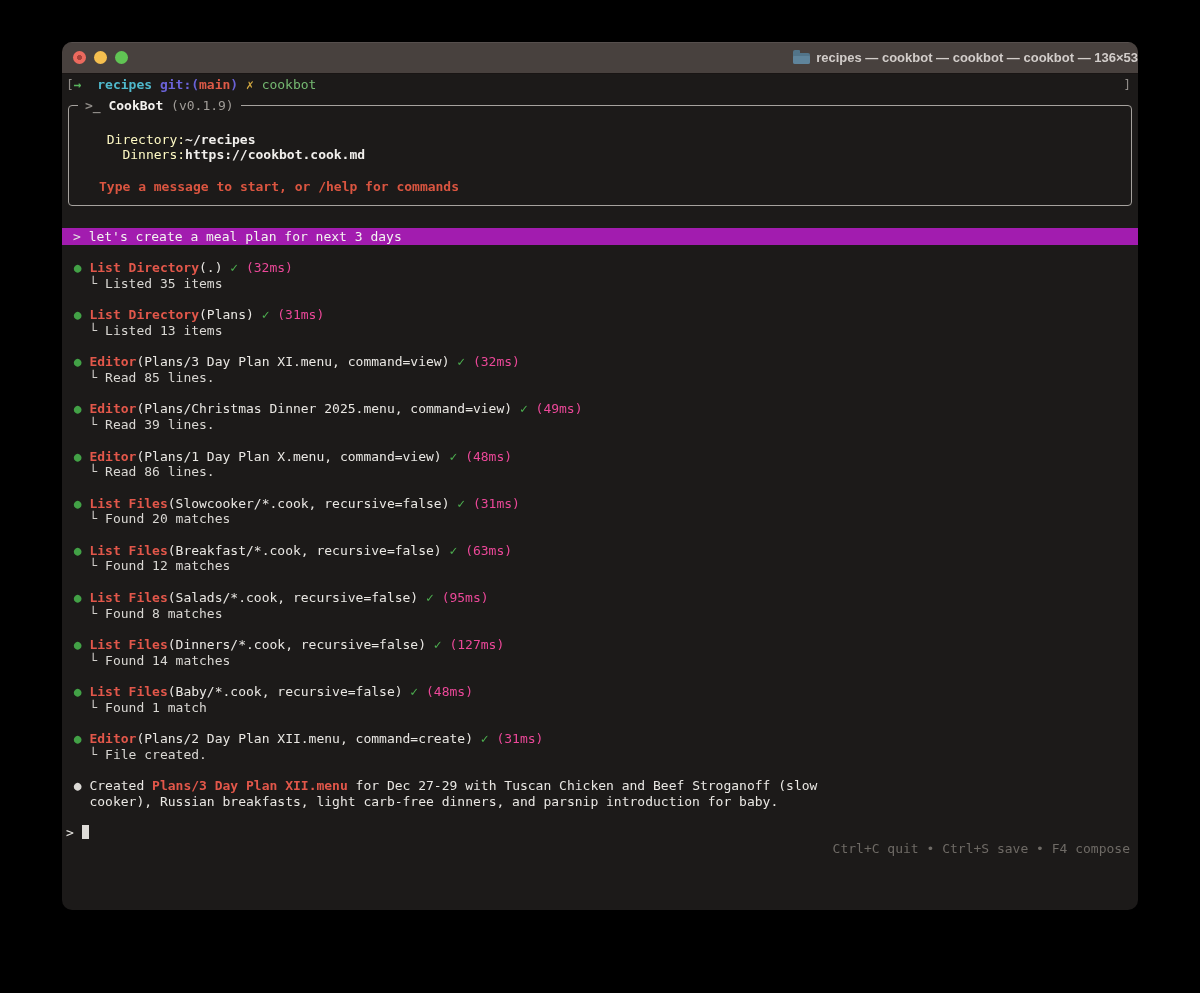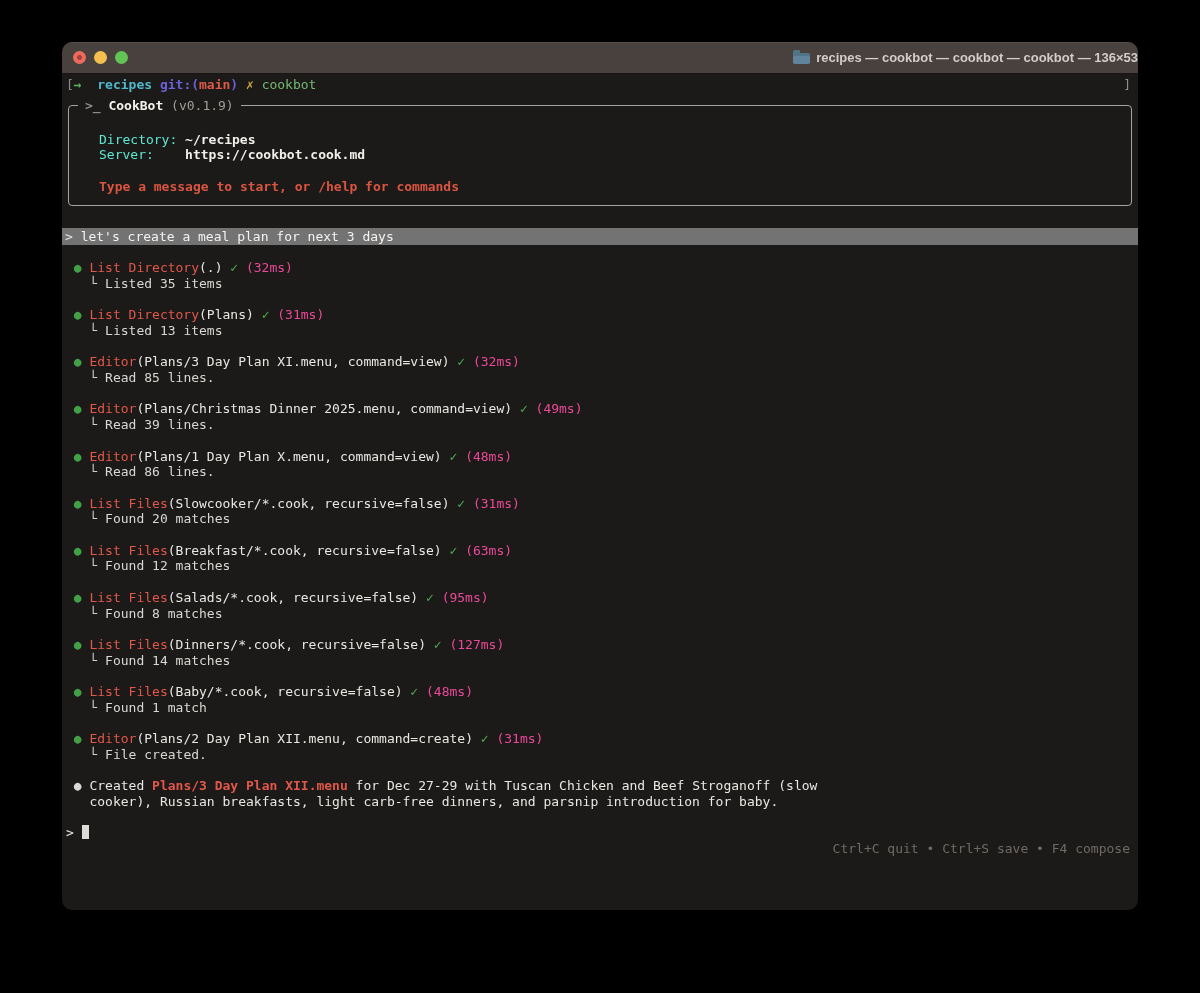--- a/index.html
+++ b/index.html
@@ -58,38 +58,38 @@
   }
   .banner-title {
     position:absolute; top:-8px; left:9px; background:#1c1a19;
     padding:0 7px; white-space:pre;
   }
   .bt-glyph { color:#8f8b87; font-weight:bold; }
   .bt-name  { color:#f4f2ef; font-weight:bold; margin-left:1ch; }
   .bt-ver   { color:#a19d98; margin-left:1ch; }
   .brow { white-space:pre; }
   .brow.empty { height:15.7px; }
-  .blabel { display:inline-block; width:11ch; color:#5eead4; }
+  .blabel { display:inline-block; width:11ch; color:#fef9c3;text-align:right; }
   .bval { font-weight:bold; color:#f1efec; }
   .bhint { color:#da5540; font-weight:bold; }
 
   
   .input-bar {
-    margin:22px -4px 15px -4px; background:#737373;
-    padding:1px 3px; white-space:pre; color:#f4f3f1;
+    margin:22px -4px 15px -4px; background:#a21caf;
+    padding:1px 11px; white-space:pre; color:#f4f3f1;
   }
   .ib-prompt { color:#e3e2e0; }
   .ib-text { margin-left:1ch; }
 
   
   .entry { margin-bottom:15.7px; }
   .el1 { white-space:pre; padding-left:1ch; }
   .el2 { white-space:pre; padding-left:3ch; color:#d9d7d3; }
   .bullet { color:#42a146; }
-  .tname  { color:#e2574a; margin-left:1ch; }
+  .tname  { color:#e2574a; margin-left:1ch;font-weight:bold; }
   .targs  { color:#e9e7e3; }
   .check  { color:#4cae4f; margin-left:1ch; }
   .ttime  { color:#ec4899; margin-left:1ch; }
   .tee    { color:#d2d0cc; }
   .tres   { margin-left:1ch;text-align:right; }
 
   
   .summary { position:relative; padding-left:3ch; }
   .summary .sbullet { position:absolute; left:1ch; top:0; color:#dbd9d5; }
   .summary-text { display:block; max-width:94ch; white-space:normal; }
@@ -120,21 +120,21 @@
     </div>
   </div>
 
   <div class="terminal">
 
     <div class="shell-line"><span><span class="c-dim">[</span><span class="c-arrow">→</span><span class="c-cyan m2">recipes</span><span class="c-gitblue m1">git:(</span><span class="c-branch">main</span><span class="c-gitblue">)</span><span class="c-dirty m1">✗</span><span class="c-cmd m1">cookbot</span></span><span class="c-dim">]</span></div>
 
     <div class="banner">
       <div class="banner-title"><span class="bt-glyph">&gt;_</span><span class="bt-name">CookBot</span><span class="bt-ver">(v0.1.9)</span></div>
       <div class="brow"><span class="blabel">Directory:</span><span class="bval">~/recipes</span></div>
-      <div class="brow"><span class="blabel">Server:</span><span class="bval">https://cookbot.cook.md</span></div>
+      <div class="brow"><span class="blabel">Dinners:</span><span class="bval">https://cookbot.cook.md</span></div>
       <div class="brow empty"></div>
       <div class="brow bhint">Type a message to start, or /help for commands</div>
     </div>
 
     <div class="input-bar"><span class="ib-prompt">&gt;</span><span class="ib-text">let's create a meal plan for next 3 days</span></div>
 
     <div id="tool-entries">
   <div class="entry">
     <div class="el1"><span class="bullet">●</span><span class="tname">List Directory</span><span class="targs">(.)</span><span class="check">✓</span><span class="ttime">(32ms)</span></div>
     <div class="el2"><span class="tee">└</span><span class="tres">Listed 35 items</span></div>

